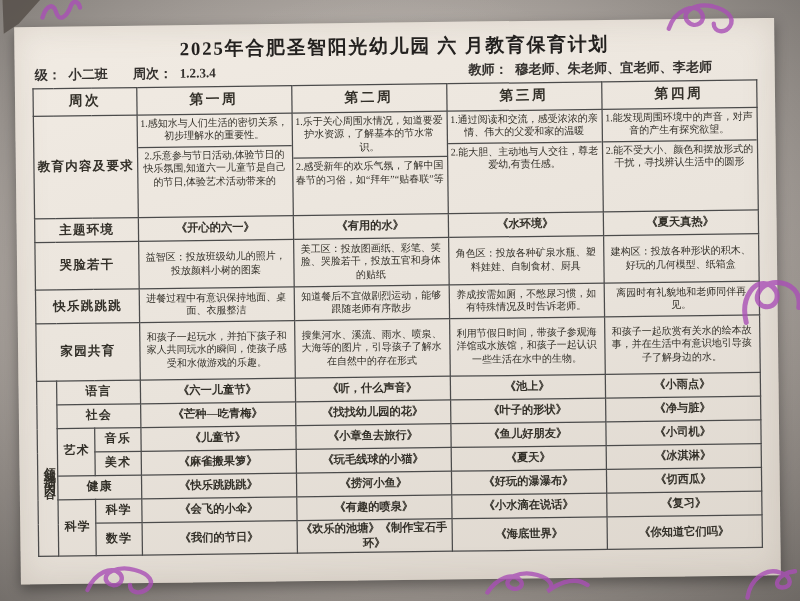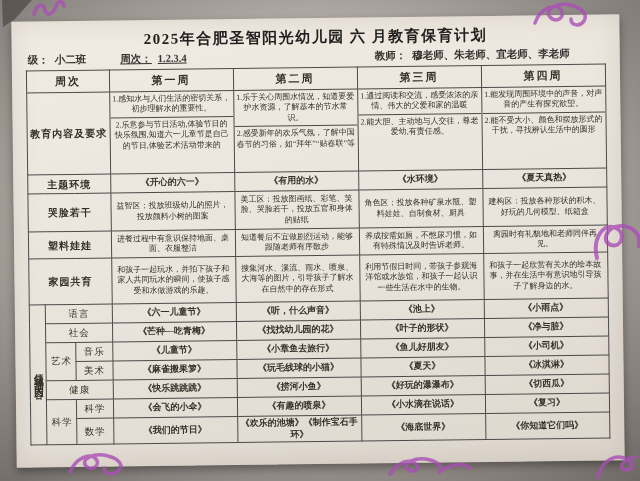--- a/index.html
+++ b/index.html
@@ -26,38 +26,38 @@
   .title{
     text-align:center;font-weight:bold;font-size:15px;letter-spacing:1.5px;
     color:#23211f;margin:4px 0 3px 0;
   }
   .meta{
     display:flex;align-items:baseline;font-size:10.5px;font-weight:bold;
     margin:0 2px 3px 6px;white-space:nowrap;
   }
   .meta .v{font-weight:bold;margin-left:6px;}
   .meta .grp{display:flex;align-items:baseline;}
-  .g2{margin-left:34px;text-decoration:underline;}
+  .g2{margin-left:20px;}
   .g3{margin-left:auto;margin-right:38px;}
   table.plan{
     width:578px;border-collapse:collapse;table-layout:fixed;
     font-size:8px;line-height:1.3;color:#333029;
     margin:0 auto;
   }
   table.plan td{
     border:1px solid #4b4b4b;text-align:center;vertical-align:middle;
     padding:1px 2px;overflow:hidden;
   }
   td.lbl{font-weight:bold;font-size:10px;letter-spacing:1px;}
   tr.hdr td{font-weight:bold;font-size:11px;letter-spacing:2px;height:19px;}
   td.vert{
     writing-mode:vertical-lr;text-orientation:upright;
     font-weight:bold;font-size:9.5px;letter-spacing:3px;padding:2px 0;
   }
-  td.cat{font-weight:normal;font-size:9.5px;letter-spacing:1px;}
+  td.cat{font-weight:bold;font-size:9.5px;letter-spacing:1px;}
   .edu-cell{padding:0 !important;vertical-align:top !important;}
   .edu-cell .itm{padding:2px 2px;text-align:center;}
   .edu-cell .itm:first-child{border-bottom:1px solid #4b4b4b;}
   tr.r-edu{height:82px;}
   tr.r-theme td{height:16px;font-weight:bold;font-size:9px;}
   tr.r-theme td.lbl{font-size:10px;}
   tr.r-area{height:38px;}
   tr.r-life{height:27px;}
   tr.r-family{height:46px;}
   tr.r-dom{height:19px;}
@@ -139,21 +139,21 @@
 
     <tr class="r-area">
       <td colspan="3" class="lbl">哭脸若干</td>
       <td>益智区：投放班级幼儿的照片，投放颜料小树的图案</td>
       <td>美工区：投放图画纸、彩笔、笑脸、哭脸若干，投放五官和身体的贴纸</td>
       <td>角色区：投放各种矿泉水瓶、塑料娃娃、自制食材、厨具</td>
       <td>建构区：投放各种形状的积木、好玩的几何模型、纸箱盒</td>
     </tr>
 
     <tr class="r-life">
-      <td colspan="3" class="lbl">塑料娃娃</td>
+      <td colspan="3" class="lbl">快乐跳跳跳</td>
       <td>进餐过程中有意识保持地面、桌面、衣服整洁</td>
       <td>知道餐后不宜做剧烈运动，能够跟随老师有序散步</td>
       <td>养成按需如厕，不憋尿习惯，如有特殊情况及时告诉老师。</td>
       <td>离园时有礼貌地和老师同伴再见。</td>
     </tr>
 
     <tr class="r-family">
       <td colspan="3" class="lbl">家园共育</td>
       <td>和孩子一起玩水，并拍下孩子和家人共同玩水的瞬间，使孩子感受和水做游戏的乐趣。</td>
       <td>搜集河水、溪流、雨水、喷泉、大海等的图片，引导孩子了解水在自然中的存在形式</td>

